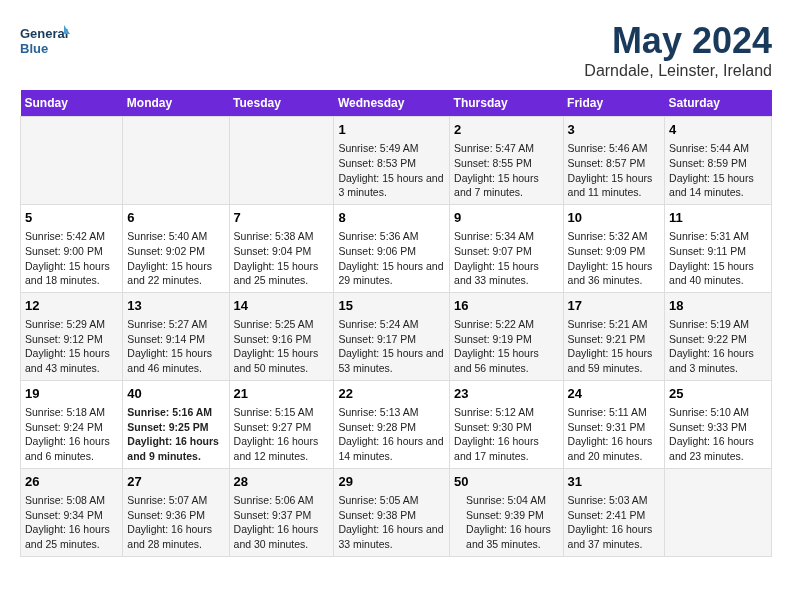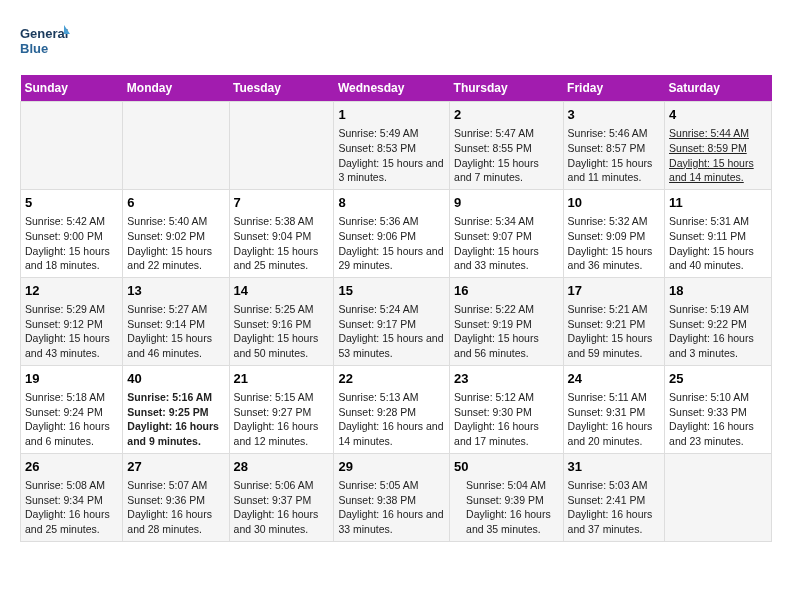--- a/index.html
+++ b/index.html
@@ -32,21 +32,21 @@
     .location-title {
       font-size: 16px;
       color: #333;
     }
     table {
       width: 100%;
       border-collapse: collapse;
       font-size: 11px;
     }
     thead tr {
-      background: #a21caf;
+      background: #6d28d9;
       color: #fff;
     }
     thead th {
       padding: 6px 4px;
       text-align: left;
       font-size: 12px;
       font-weight: bold;
     }
     tbody tr {
       vertical-align: top;
@@ -78,20 +78,24 @@
 </head>
 <body>
 
 <div class="header">
   <div class="logo">
     <svg width="50" height="45" viewBox="0 0 50 45">
       <text x="0" y="18" font-size="13" font-weight="bold" fill="#1a3a5c" font-family="Arial">General</text>
       <text x="0" y="33" font-size="13" font-weight="bold" fill="#2a6496" font-family="Arial">Blue</text>
       <polygon points="44,5 50,14 44,14" fill="#4a9fd4"></polygon>
     </svg>
+  </div>
+  <div class="title-block">
+    <div class="month-title">May 2024</div>
+    <div class="location-title">Darndale, Leinster, Ireland</div>
   </div>
 </div>
 
 <table>
   <thead>
     <tr>
     <th>Sunday</th>
         <th>Monday</th>
         <th>Tuesday</th>
         <th>Wednesday</th>
@@ -118,21 +122,21 @@
 Daylight: 15 hours and 7 minutes.</div>
         </td>
         <td>
           <span class="day-num">3</span>
           <div class="cell-content" style="white-space: pre-line;">Sunrise: 5:46 AM
 Sunset: 8:57 PM
 Daylight: 15 hours and 11 minutes.</div>
         </td>
         <td>
           <span class="day-num">4</span>
-          <div class="cell-content" style="white-space: pre-line; text-decoration: underline;">Sunrise: 5:44 AM
+          <div class="cell-content" style="white-space: pre-line;">Sunrise: 5:44 AM
 Sunset: 8:59 PM
 Daylight: 15 hours and 14 minutes.</div>
         </td>
       </tr>
       <tr>
         <td>
           <span class="day-num">5</span>
           <div class="cell-content" style="white-space: pre-line;">Sunrise: 5:42 AM
 Sunset: 9:00 PM
 Daylight: 15 hours and 18 minutes.</div>

